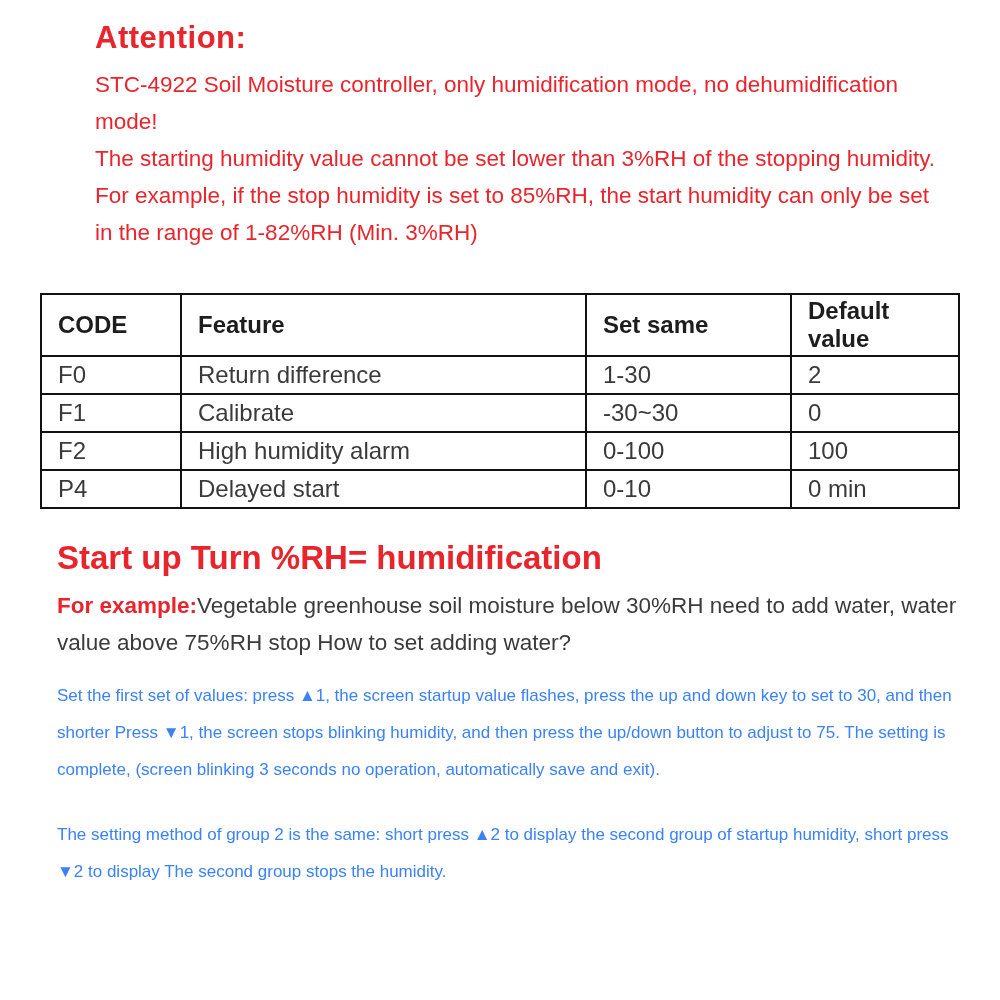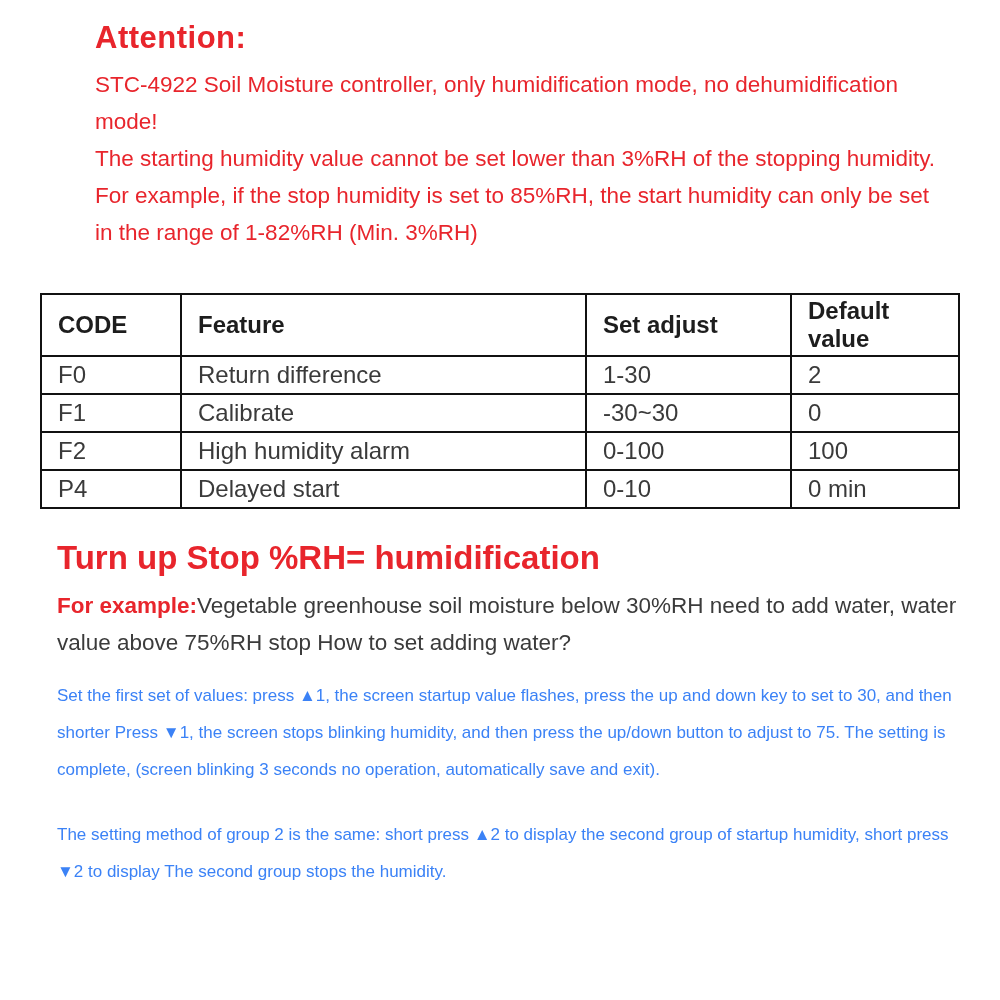--- a/index.html
+++ b/index.html
@@ -103,21 +103,21 @@
     <colgroup>
       <col class="col-code">
       <col class="col-feature">
       <col class="col-range">
       <col class="col-default">
     </colgroup>
     <thead>
       <tr>
         <th>CODE</th>
         <th>Feature</th>
-        <th>Set adjust</th>
+        <th>Set same</th>
         <th>Default value</th>
       </tr>
     </thead>
     <tbody>
       <tr>
         <td>F0</td>
         <td>Return difference</td>
         <td>1-30</td>
         <td><span>2</span><span class="default-note"></span></td>
       </tr>
@@ -136,19 +136,19 @@
       <tr>
         <td>P4</td>
         <td>Delayed start</td>
         <td>0-10</td>
         <td><span>0 min</span><span class="default-note"></span></td>
       </tr>
     </tbody>
   </table>
 
   <section class="howto">
-    <h2 class="howto-title">Turn up Stop %RH= humidification</h2>
+    <h2 class="howto-title">Start up Turn %RH= humidification</h2>
     <p class="example-line"><span class="example-label">For example:</span><span>Vegetable greenhouse soil moisture below 30%RH need to add water, water value above 75%RH stop How to set adding water?</span></p>
     <p class="body-para">Set the first set of values: press ▲1, the screen startup value flashes, press the up and down key to set to 30, and then shorter Press ▼1, the screen stops blinking humidity, and then press the up/down button to adjust to 75. The setting is complete, (screen blinking 3 seconds no operation, automatically save and exit).</p>
     <p class="body-para second">The setting method of group 2 is the same: short press ▲2 to display the second group of startup humidity, short press ▼2 to display The second group stops the humidity.</p>
   </section>
 
 </div>
 
 </body></html>

